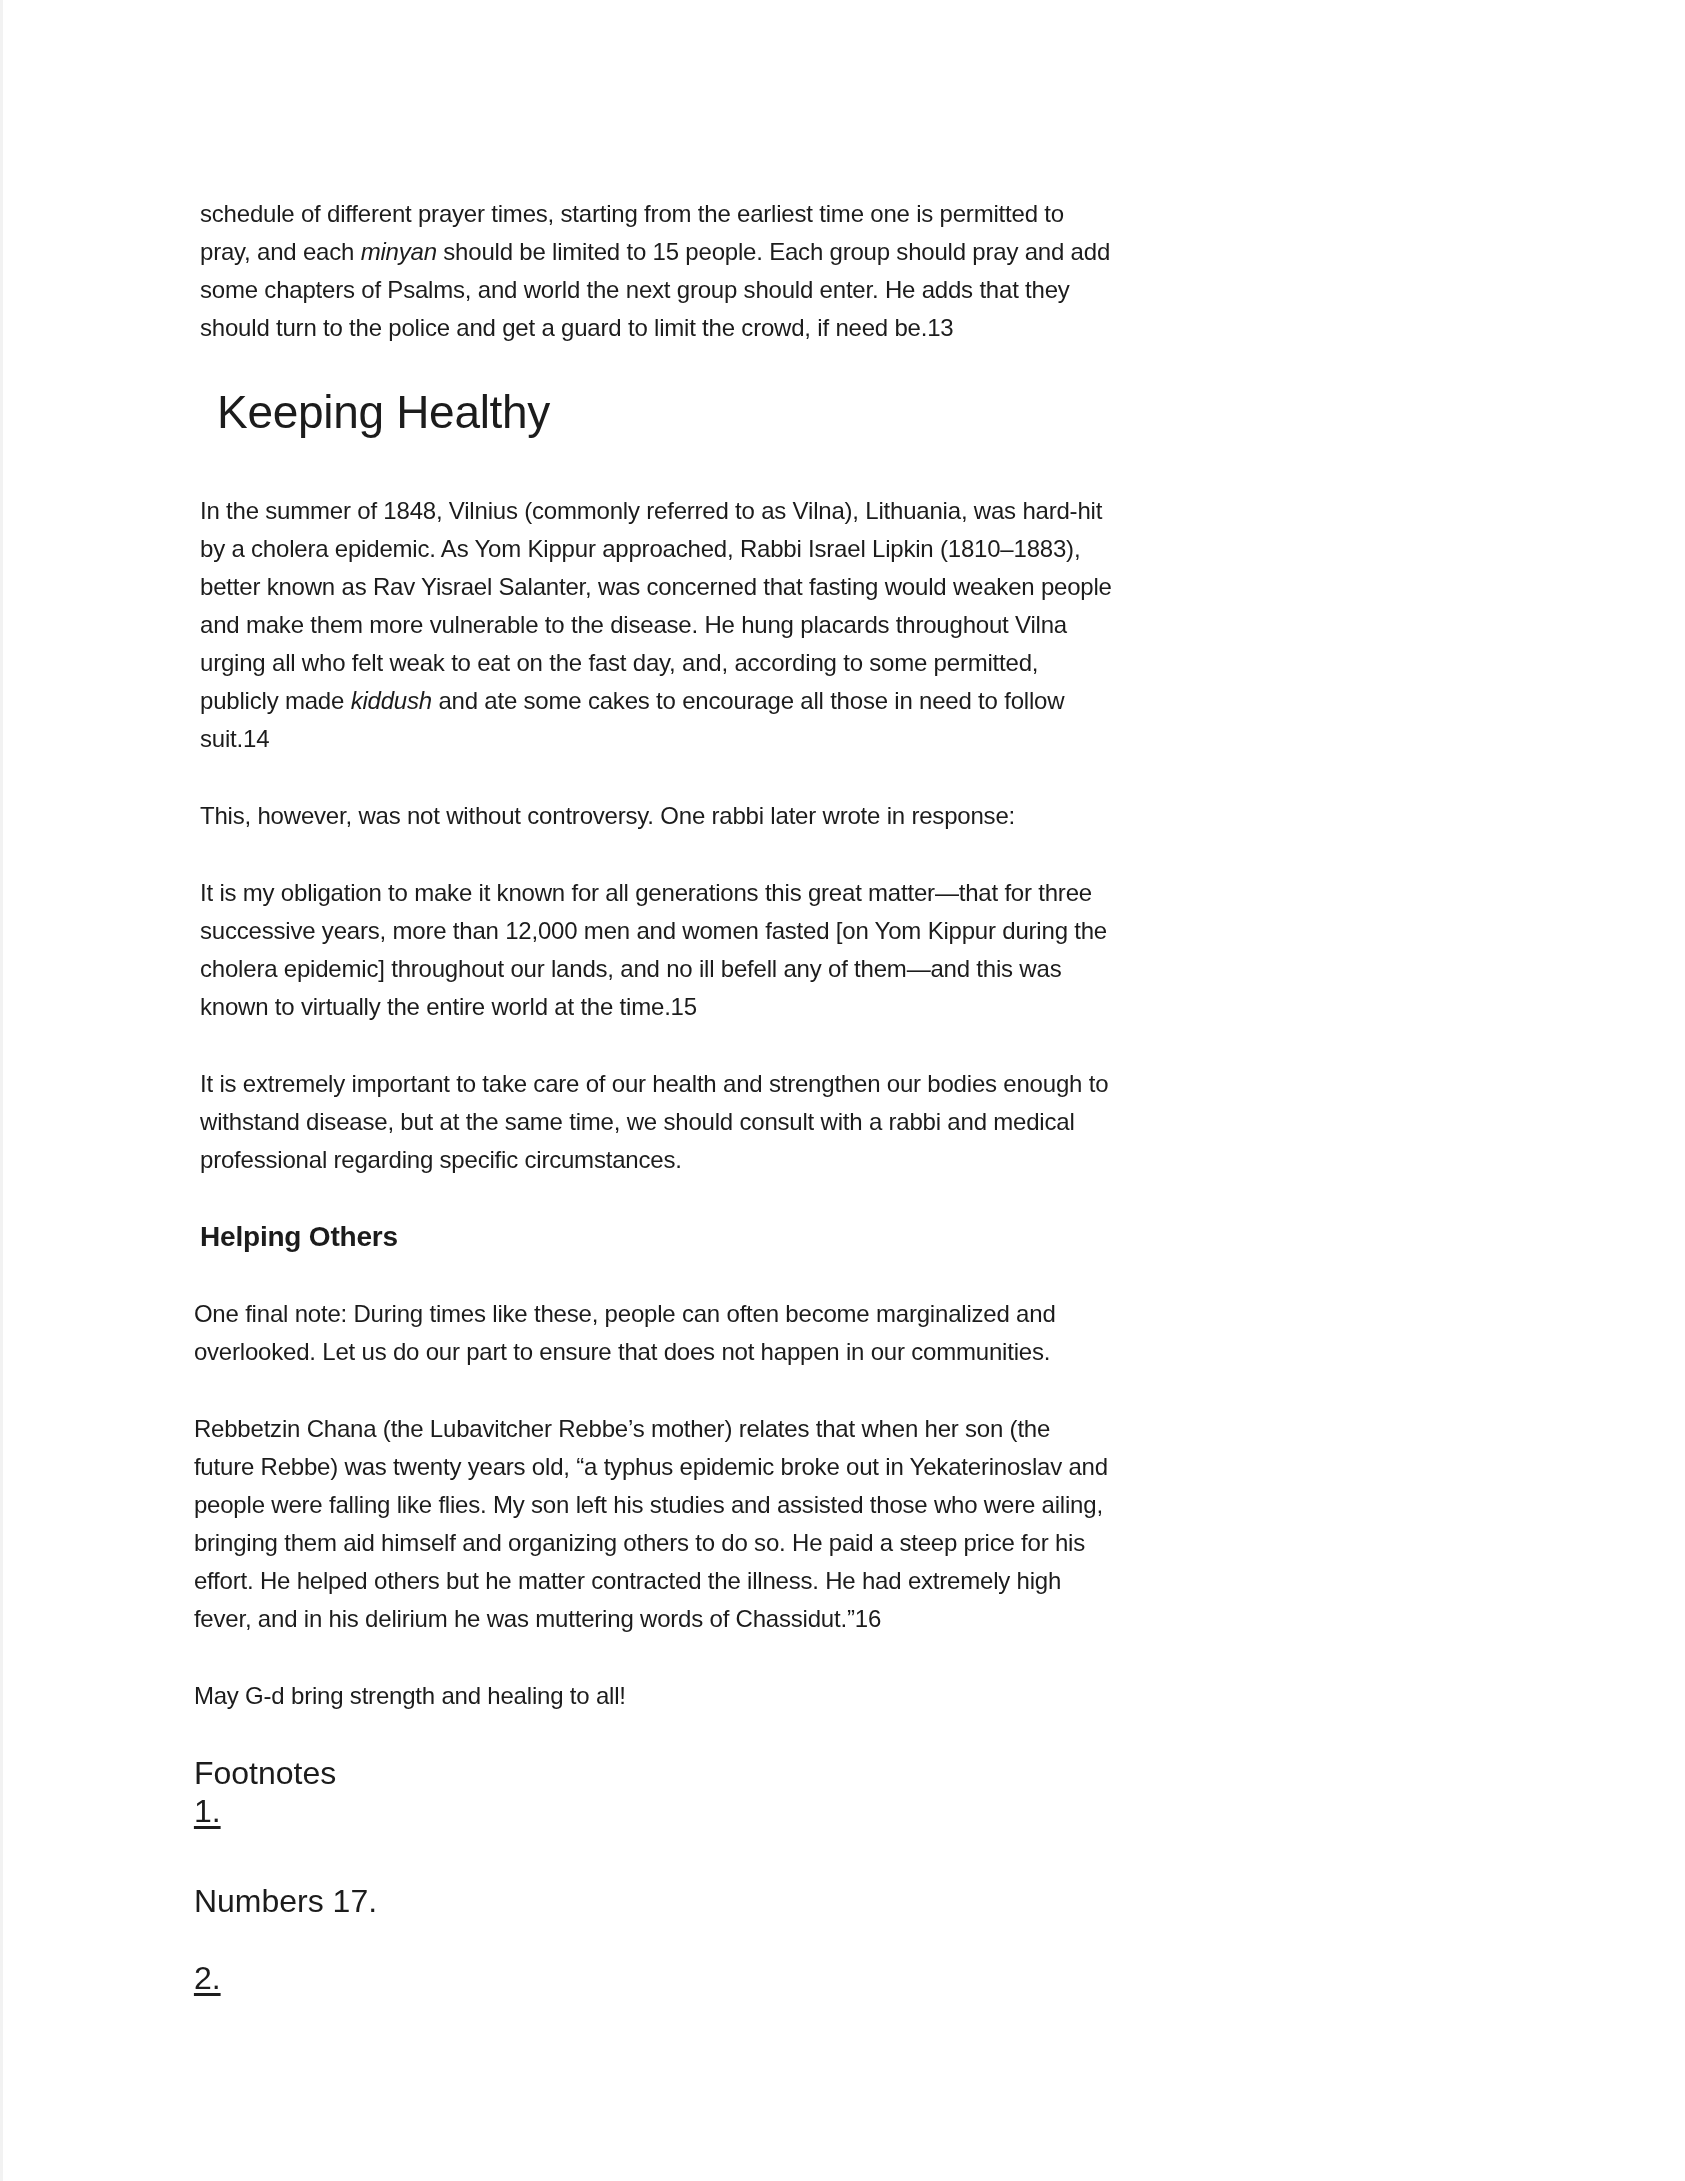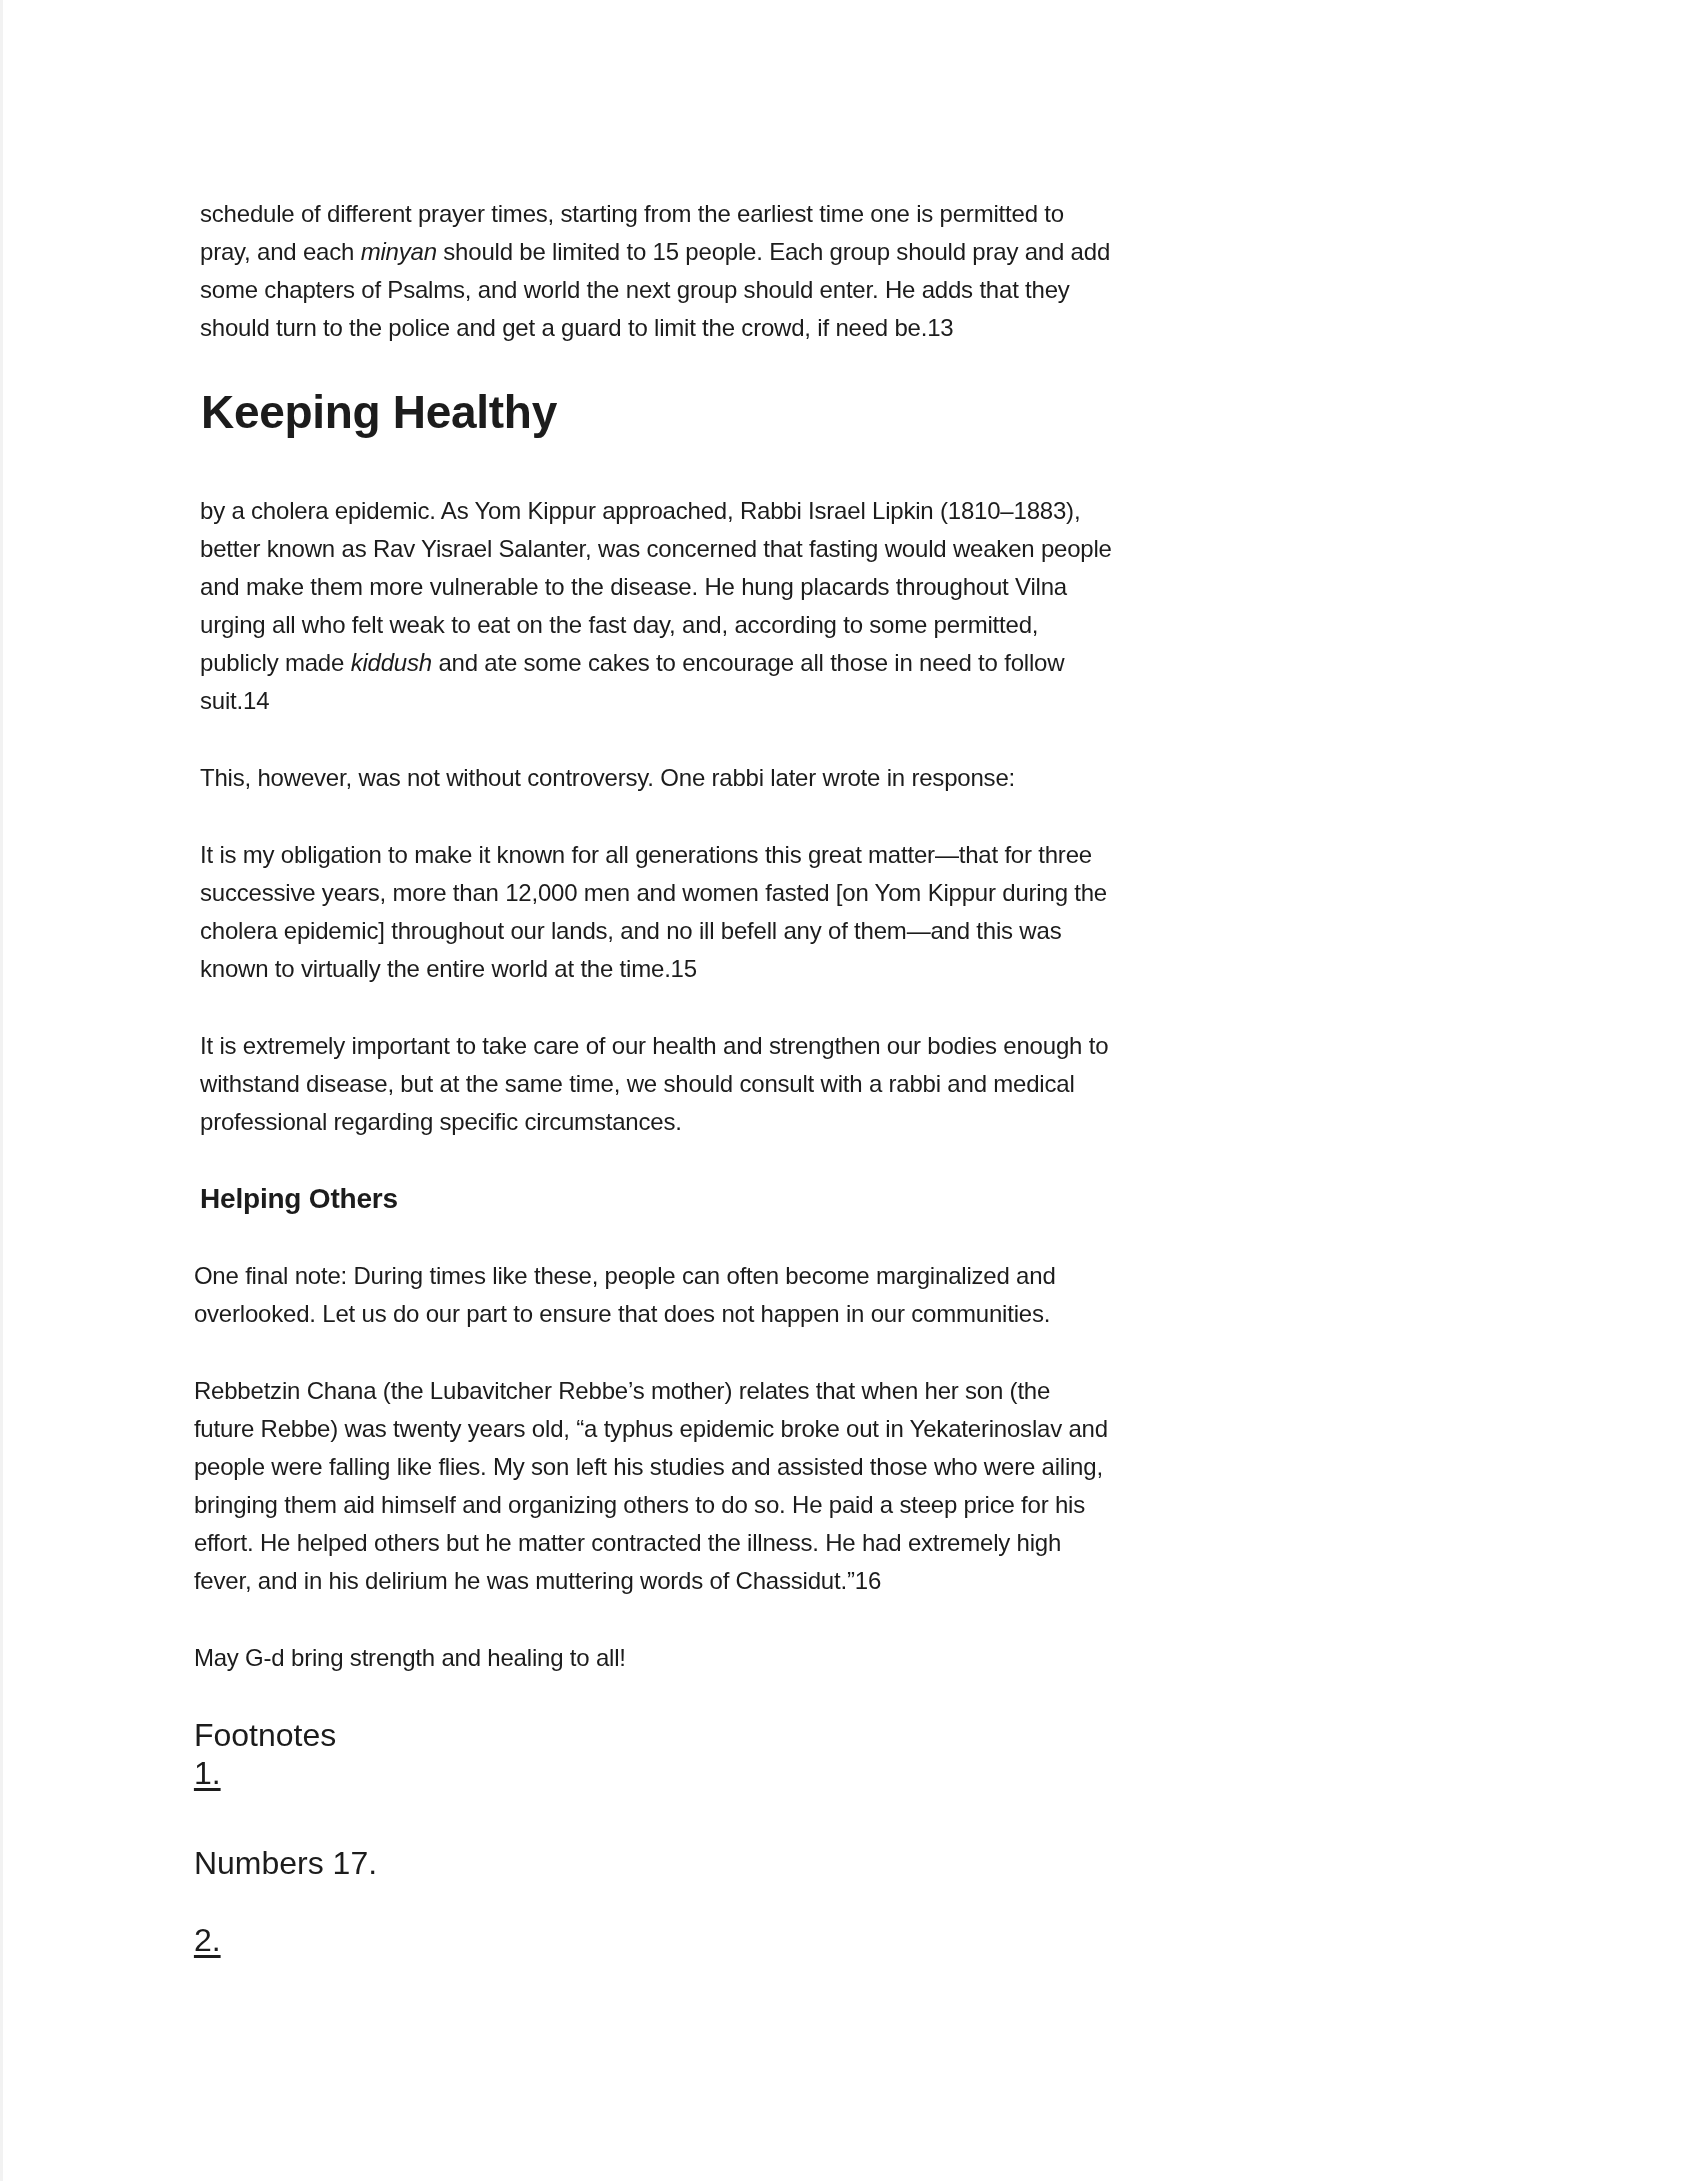--- a/index.html
+++ b/index.html
@@ -30,23 +30,23 @@
     .para {
       font-size: 24px;
       line-height: 38px;
       margin: 0 0 39px 0;
       letter-spacing: -0.2px;
     }
     .para .line { display: block; white-space: nowrap; }
     .para em { font-style: italic; }
     .h1 {
       font-size: 46px;
-      font-weight: bold;
+      font-weight: normal;
       line-height: 53px;
-      margin: 7px 0 53px 1px;
+      margin: 7px 0 53px 17px;
       letter-spacing: -0.3px;
     }
     .h2 {
       font-size: 28px;
       font-weight: bold;
       line-height: 38px;
       margin: 0 0 39px 0;
       letter-spacing: -0.2px;
     }
     .fn-title {
@@ -80,20 +80,21 @@
   <div class="para">
       <span class="line">schedule of different prayer times, starting from the earliest time one is permitted to</span>
       <span class="line">pray, and each <em>minyan</em> should be limited to 15 people. Each group should pray and add</span>
       <span class="line">some chapters of Psalms, and world the next group should enter. He adds that they</span>
       <span class="line">should turn to the police and get a guard to limit the crowd, if need be.13</span>
     </div>
 
   <div class="h1">Keeping Healthy</div>
 
   <div class="para shift-left-first">
+      <span class="line">In the summer of 1848, Vilnius (commonly referred to as Vilna), Lithuania, was hard-hit</span>
       <span class="line">by a cholera epidemic. As Yom Kippur approached, Rabbi Israel Lipkin (1810–1883),</span>
       <span class="line">better known as Rav Yisrael Salanter, was concerned that fasting would weaken people</span>
       <span class="line">and make them more vulnerable to the disease. He hung placards throughout Vilna</span>
       <span class="line">urging all who felt weak to eat on the fast day, and, according to some permitted,</span>
       <span class="line">publicly made <em>kiddush</em> and ate some cakes to encourage all those in need to follow</span>
       <span class="line">suit.14</span>
     </div>
   <div class="para">
       <span class="line">This, however, was not without controversy. One rabbi later wrote in response:</span>
     </div>

